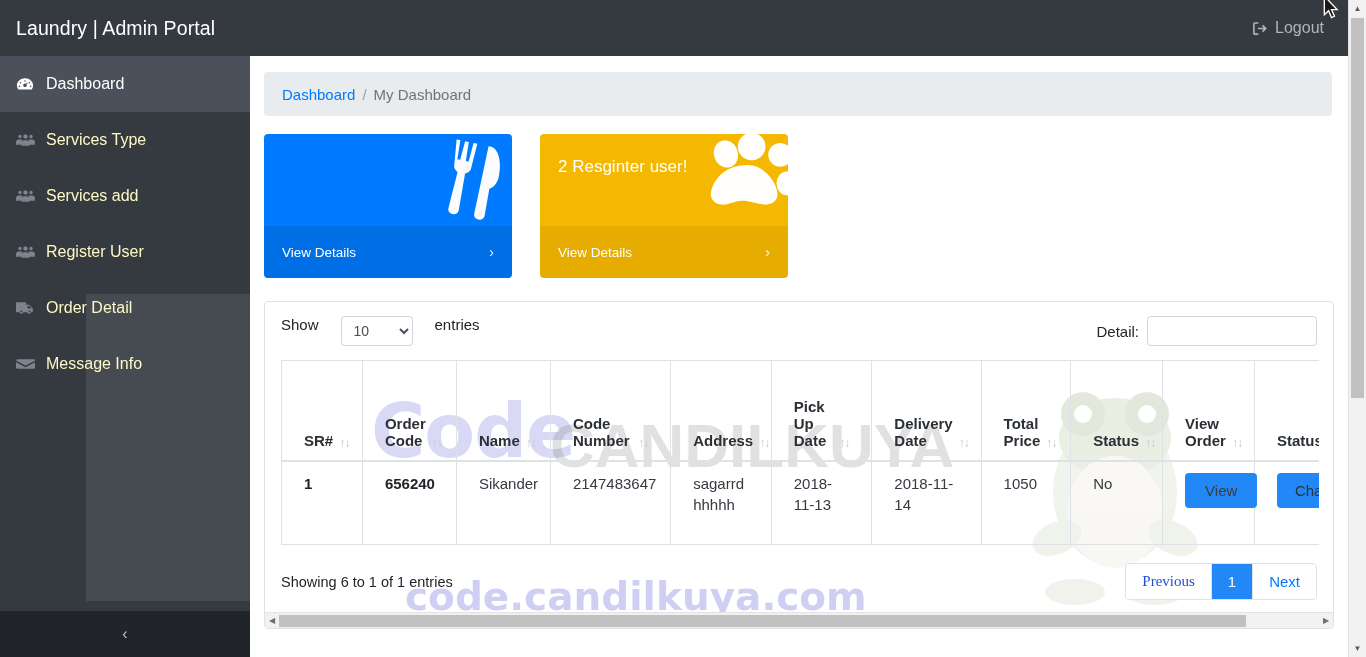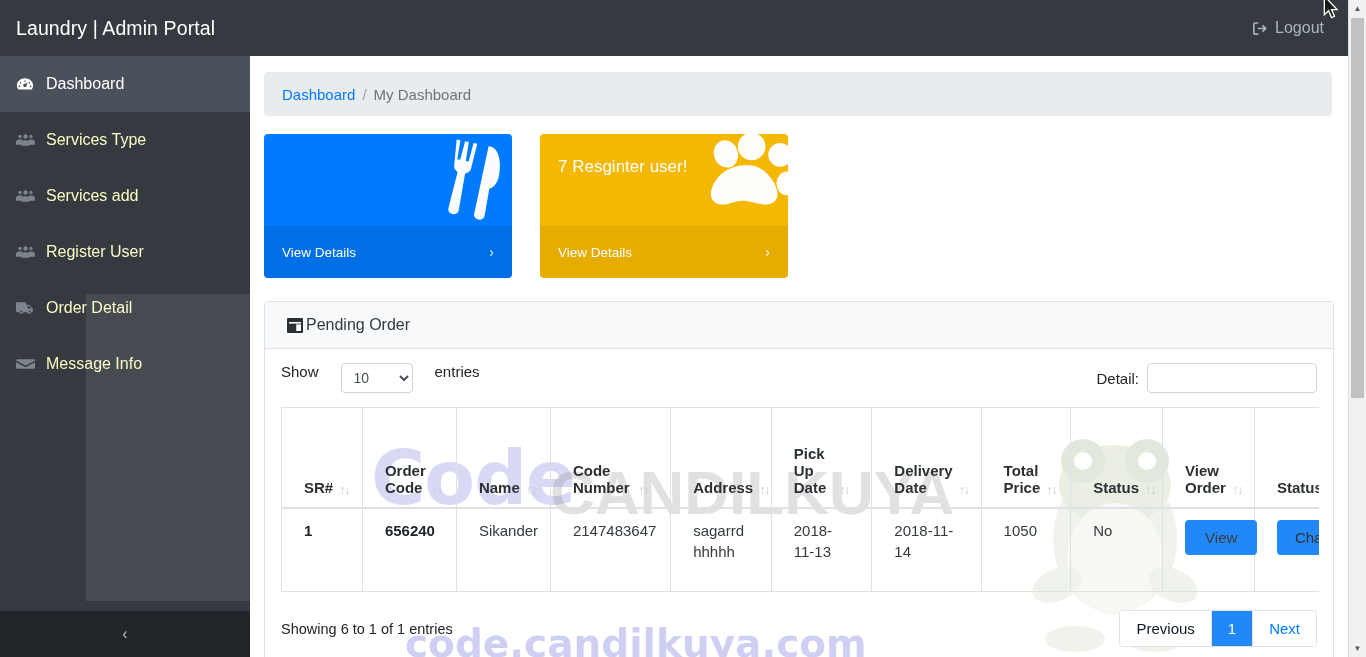--- a/index.html
+++ b/index.html
@@ -320,21 +320,21 @@
   .pager { display: flex; border: 1px solid #dee2e6; border-radius: 4px; overflow: hidden; }
   .pager div {
     padding: 9px 16px;
     font-size: 15px;
     color: #007bff;
     background: #fff;
     border-right: 1px solid #dee2e6;
     cursor: pointer;
   }
   .pager div:last-child { border-right: none; }
-  .pager div.disabled { color: #0f172a; }
+  .pager div.disabled { color: #1d4ed8; font-family: Liberation Serif, serif; }
   .pager div.current { background: #2388f7; color: #ffffff; }
 
   
   .hscroll {
     position: relative; z-index: 3;
     height: 16px;
     background: #f1f1f1;
     border-top: 1px solid #e3e3e3;
     display: flex; align-items: center;
     margin: 0 -16px;
@@ -484,50 +484,40 @@
             </span>
           </div>
           <div class="card-footer">
             <span>View Details</span>
             <span class="arr">›</span>
           </div>
         </div>
 
         <div class="card yellow">
           <div class="card-body">
-            <div class="cardtext">7 Resginter user!</div>
+            <div class="cardtext">2 Resginter user!</div>
             <span class="card-ico">
               <svg width="96" height="92" viewBox="0 0 100 100">
                 <ellipse cx="26" cy="26" rx="13" ry="15" transform="rotate(-20 26 26)" fill="#ffffff"></ellipse>
                 <circle cx="54" cy="18" r="15" fill="#ffffff"></circle>
                 <circle cx="85" cy="27" r="13" fill="#ffffff"></circle>
                 <ellipse cx="92" cy="58" rx="11" ry="13" fill="#ffffff"></ellipse>
                 <path d="M50 38 c16 0 30 16 32 30 c1 9 -6 14 -15 13 c-9 -1 -16 -4 -23 -4 c-8 0 -16 5 -23 4 c-8 -1 -13 -7 -11 -15 c4 -15 17 -28 40 -28 z" fill="#ffffff"></path>
               </svg>
             </span>
           </div>
           <div class="card-footer">
             <span>View Details</span>
             <span class="arr">›</span>
           </div>
         </div>
 
       </div>
 
       <div class="panel">
-        <div class="panel-head">
-          <span class="hico">
-            <svg width="16" height="15" viewBox="0 0 16 15">
-                <rect x="0" y="0" width="16" height="15" rx="1" fill="#2b3035"></rect>
-                <rect x="2" y="4" width="12" height="1.6" fill="#ffffff"></rect>
-                <rect x="9.2" y="6.4" width="4.8" height="6.6" fill="#ffffff"></rect>
-              </svg>
-          </span>
-          <span>Pending Order</span>
-        </div>
 
         <div class="panel-body">
 
           <div class="wm wm1">Code</div>
           <div class="wm wm2">CANDILKUYA</div>
           <div class="wm wm3">code.candilkuya.com</div>
           <div class="wm wm-frog">
             <svg width="300" height="300" viewBox="0 0 300 300">
               <ellipse cx="150" cy="150" rx="62" ry="74" fill="#cfd6c2"></ellipse>
               <ellipse cx="150" cy="96" rx="56" ry="40" fill="#b9c8a4"></ellipse>

